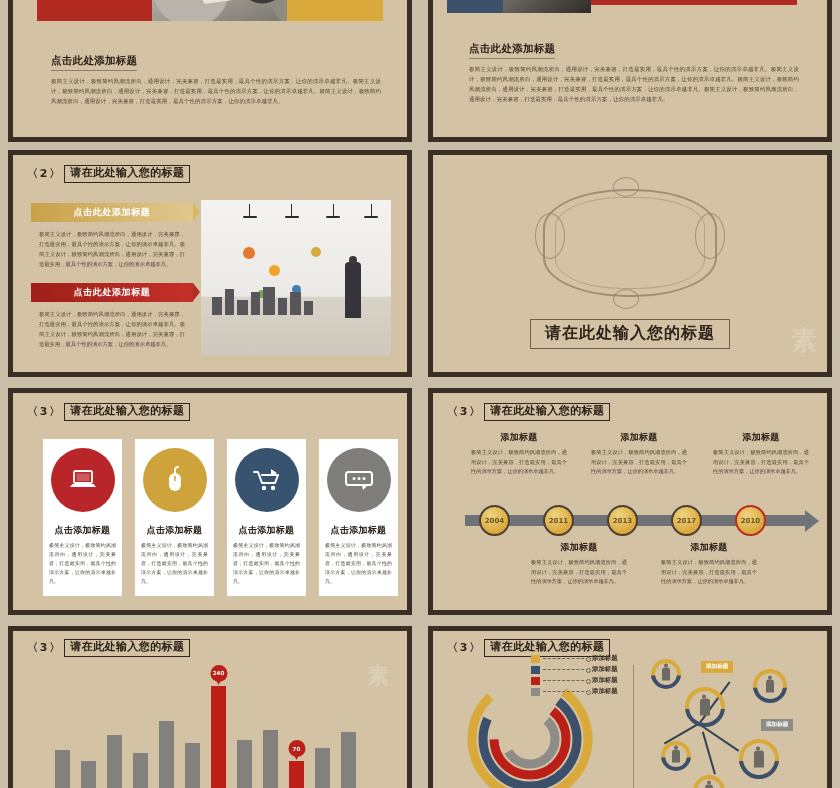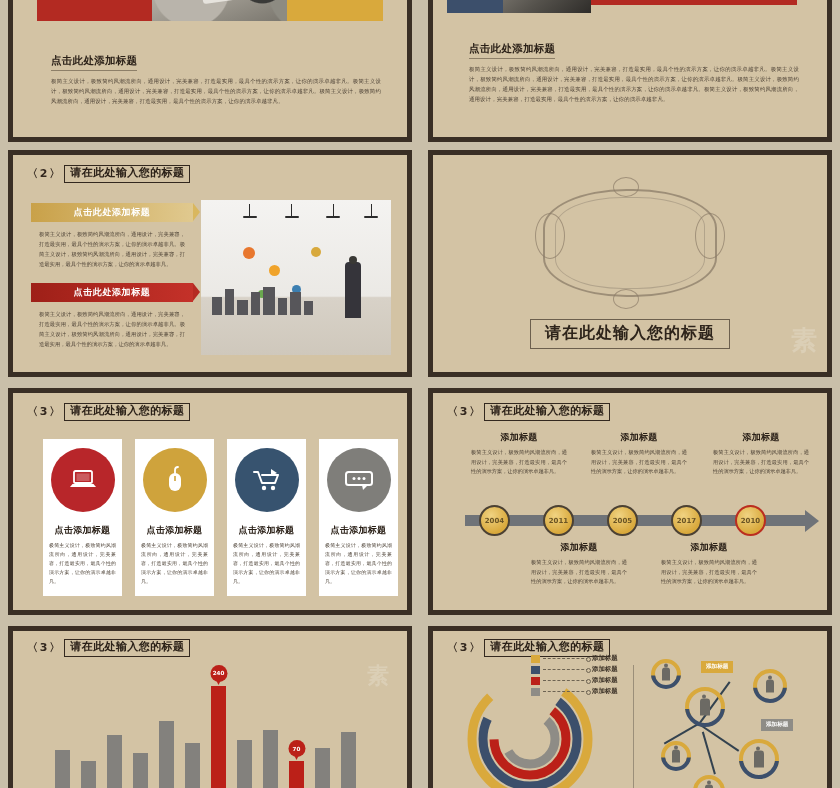--- a/index.html
+++ b/index.html
@@ -419,21 +419,21 @@
       </div>
       <div class="tl-blk" style="left:280px;top:38px">
         <div class="t">添加标题</div>
         <div class="b">极简主义设计，极致简约风潮流所向，通用设计，完美兼容，打造最实用，最具个性的演示方案，让你的演示卓越非凡。</div>
       </div>
 
       <div class="tl-axis"></div>
 
       <div class="tl-dot" style="left:46px">2004</div>
       <div class="tl-dot" style="left:110px">2011</div>
-      <div class="tl-dot" style="left:174px">2005</div>
+      <div class="tl-dot" style="left:174px">2013</div>
       <div class="tl-dot" style="left:238px">2017</div>
       <div class="tl-dot last" style="left:302px">2010</div>
 
       <div class="tl-blk" style="left:98px;top:148px">
         <div class="t">添加标题</div>
         <div class="b">极简主义设计，极致简约风潮流所向，通用设计，完美兼容，打造最实用，最具个性的演示方案，让你的演示卓越非凡。</div>
       </div>
       <div class="tl-blk" style="left:228px;top:148px">
         <div class="t">添加标题</div>
         <div class="b">极简主义设计，极致简约风潮流所向，通用设计，完美兼容，打造最实用，最具个性的演示方案，让你的演示卓越非凡。</div>

